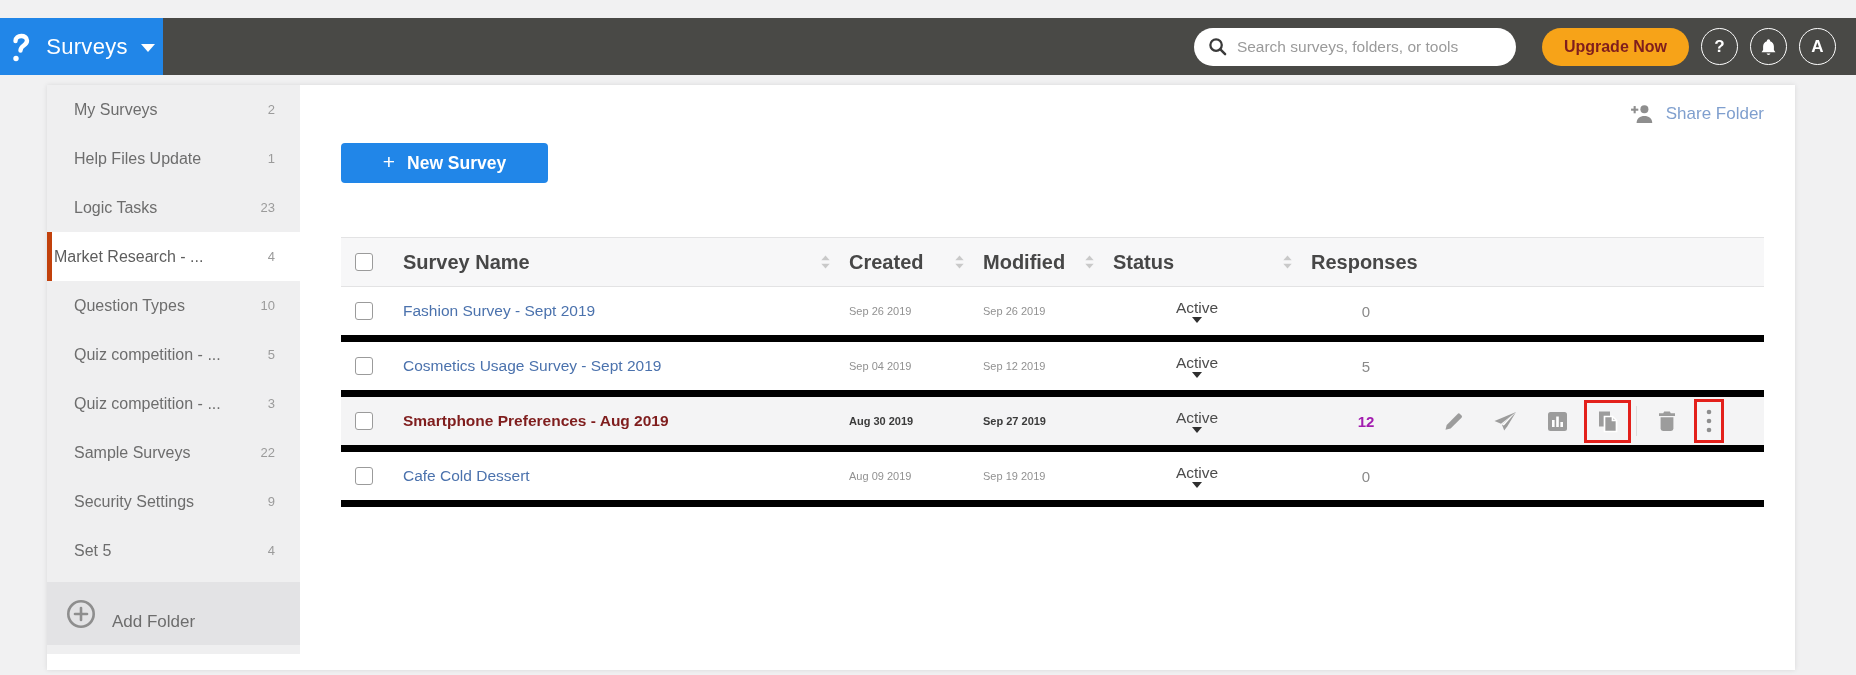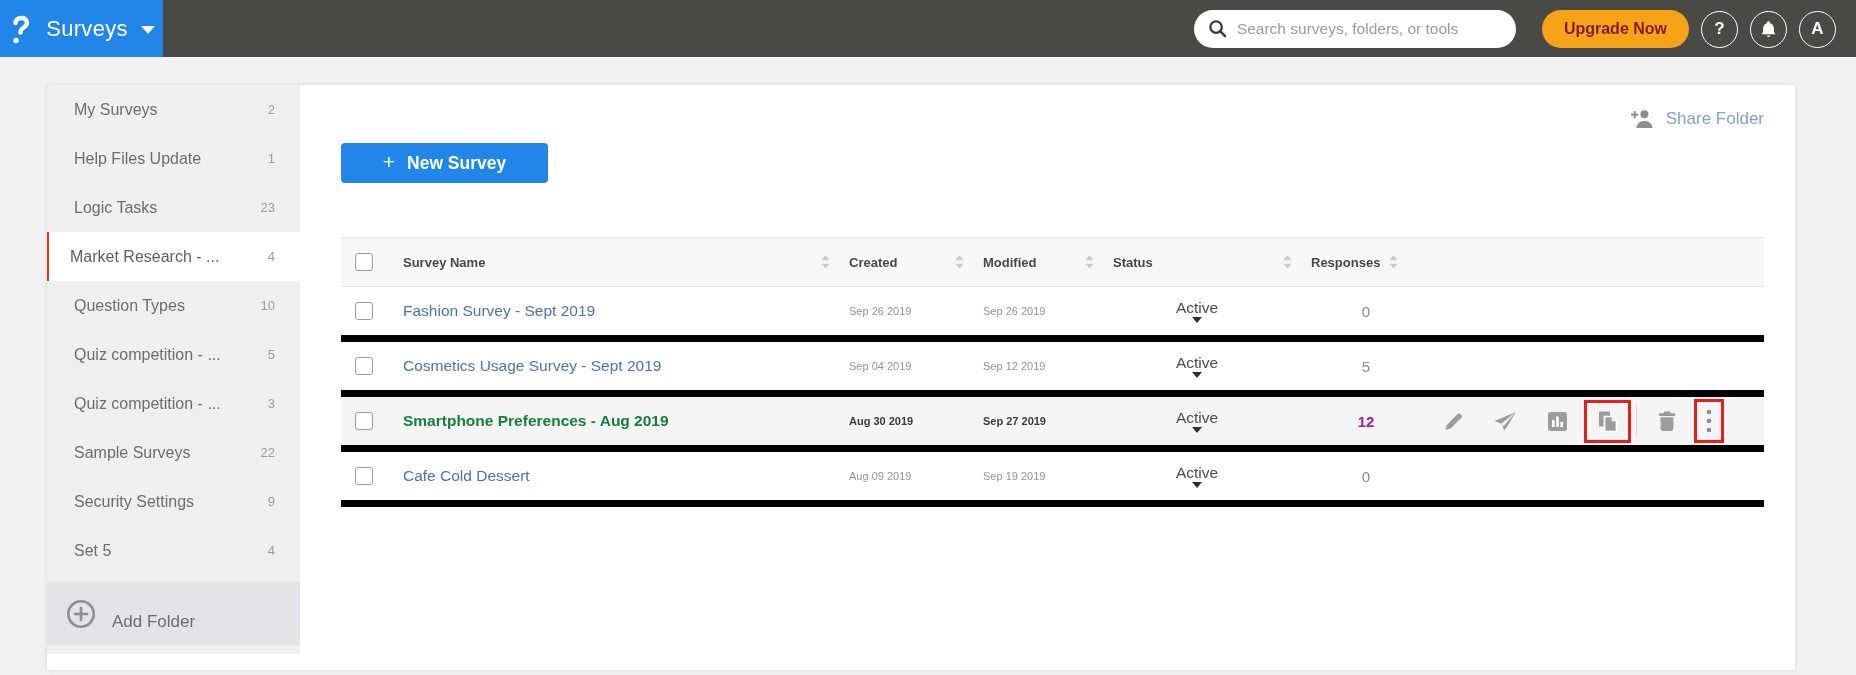--- a/index.html
+++ b/index.html
@@ -1,27 +1,27 @@
 <!DOCTYPE html>
 <html><head>
 <meta charset="utf-8">
 <style>
   * { margin:0; padding:0; box-sizing:border-box; }
   html,body { width:1856px; height:675px; overflow:hidden; background:#f1f1f2;
     font-family:"Liberation Sans","DejaVu Sans",sans-serif; }
 
   
-  .topbar { position:fixed; top:0; left:0; width:1856px; height:57px; background:#494946;
+  .topbar { position:fixed; top:18px; left:0; width:1856px; height:57px; background:#494946;
     display:flex; align-items:center; z-index:10; }
   .logo-box { width:163px; height:57px; background:#2186e8; display:flex; align-items:center;
     justify-content:center; gap:13px; cursor:pointer; }
   .app-title { color:#fff; font-size:22px; font-weight:500; letter-spacing:0.3px; }
   .app-caret { width:0; height:0; border-left:7px solid transparent; border-right:7px solid transparent;
     border-top:8px solid #fff; margin-top:2px; }
-  .topbar-right { margin-left:auto; display:flex; align-items:flex-end; padding-right:20px; }
+  .topbar-right { margin-left:auto; display:flex; align-items:center; padding-right:20px; }
   .searchbar { width:322px; height:38px; background:#fff; border-radius:19px; display:flex;
     align-items:center; padding:0 14px; gap:10px; }
   .searchbar input { border:none; outline:none; flex:1; font-size:15.5px; color:#444;
     font-family:inherit; background:transparent; }
   .searchbar input::placeholder { color:#9a9a9a; }
   .upgrade-btn { margin-left:26px; background:#f7a318; color:#7f1d1d; border:none; border-radius:20px;
     height:38px; padding:0 22px; font-size:16px; font-weight:700; font-family:inherit; cursor:pointer; }
   .tb-circle { width:37px; height:37px; border:1.6px solid #fff; border-radius:50%; display:flex;
     align-items:center; justify-content:center; color:#fff; font-weight:700; font-size:17px;
     margin-left:12px; cursor:pointer; }
@@ -30,51 +30,51 @@
   .page { position:fixed; top:57px; left:0; right:0; bottom:0; background:#f1f1f2; }
   .card { position:absolute; left:47px; right:61px; top:28px; bottom:5px; background:#fff;
     box-shadow:0 0 5px rgba(0,0,0,0.10); }
 
   
   .sidebar { position:absolute; left:0; top:0; bottom:16px; width:253px; background:#efeff0; }
   .side-item { height:49px; display:flex; align-items:center; justify-content:space-between;
     padding:0 25px 0 22px; cursor:pointer; border-left:5px solid transparent; }
   .side-item .side-label { font-size:16px; color:#6d6d6d; white-space:nowrap; overflow:hidden; }
   .side-item .side-count { font-size:13px; color:#9b9b9b; }
-  .side-item.active { background:#fff; border-left:2px solid #c2410c; padding-left:21px; }
+  .side-item.active { background:#fff; border-left:5px solid #c2410c; padding-left:2px; }
   .side-item.active .side-label { color:#5d5d5d; }
   .add-folder { position:absolute; left:0; right:0; bottom:9px; height:63px; background:#e3e3e5;
     display:flex; align-items:center; gap:16px; padding-left:19px; cursor:pointer; }
   .add-folder span { font-size:17px; color:#6d6d6d;margin-top:16px; }
 
   
   .content { position:absolute; left:253px; right:0; top:0; bottom:0; padding:18px 31px 0 41px; }
-  .share-row { display:flex; justify-content:flex-end; align-items:flex-end; height:26px; }
+  .share-row { display:flex; justify-content:flex-end; align-items:flex-start; height:26px; }
   .share-folder { display:flex; align-items:center; gap:11px; cursor:pointer; }
   .share-folder span { font-size:17px; color:#7f9fce; }
   .new-survey { margin-top:14px; display:inline-flex; align-items:center; justify-content:center;
     gap:12px; width:207px; height:40px; background:#2186e8; border:none; border-radius:4px;
     color:#fff; font-size:17.5px; font-weight:700; font-family:inherit; cursor:pointer; }
   .new-survey .plus { font-size:21px; font-weight:400; margin-top:-2px; }
 
   
   .table { margin-top:54px; width:1423px; }
   .thead, .trow { display:grid; grid-template-columns:62px 446px 134px 130px 198px 110px 1fr;
     align-items:center; }
   .thead { height:50px; background:#f7f7f8; border-top:1px solid #e3e3e4; border-bottom:1px solid #e3e3e4; }
   .thead .hcell { display:flex; align-items:center; justify-content:space-between; padding-right:18px;
-    font-size:13px; font-weight:700; color:#474747; cursor:pointer; }
+    font-size:20px; font-weight:700; color:#474747; cursor:pointer; }
   .thead .hcell.resp { justify-content:flex-start; gap:8px; padding-right:0; }
   .checkbox { width:18px; height:18px; background:#fff; border:1.6px solid #9b9b9b; border-radius:3px;
     cursor:pointer; }
   .checkbox-cell { display:flex; align-items:center; padding-left:14px; }
   .trow { height:55px; border-bottom:7px solid #000000; }
   .trow.highlighted { background:#f4f4f5; }
   .row-name { font-size:15.5px; color:#4b72ad; text-decoration:none; cursor:pointer; }
-  .trow.highlighted .row-name { color:#15803d; font-weight:700; }
+  .trow.highlighted .row-name { color:#7f1d1d; font-weight:700; }
   .cell-date { font-size:11px; color:#919191; }
   .trow.highlighted .cell-date { color:#3b3b3b; font-weight:700; }
   .status-cell { display:flex; align-items:center; justify-content:space-between; padding-right:30px;flex-direction:column; }
   .status-cell .status-txt { font-size:15.5px; color:#4c4c4c; }
   .status-caret { width:0; height:0; border-left:5px solid transparent; border-right:5px solid transparent;
     border-top:6px solid #2f2f2f; cursor:pointer; }
   .resp-cell { font-size:15px; color:#8a8a8a; text-align:center; }
   .trow.highlighted .resp-cell { color:#a21caf; font-weight:700; }
 
   

